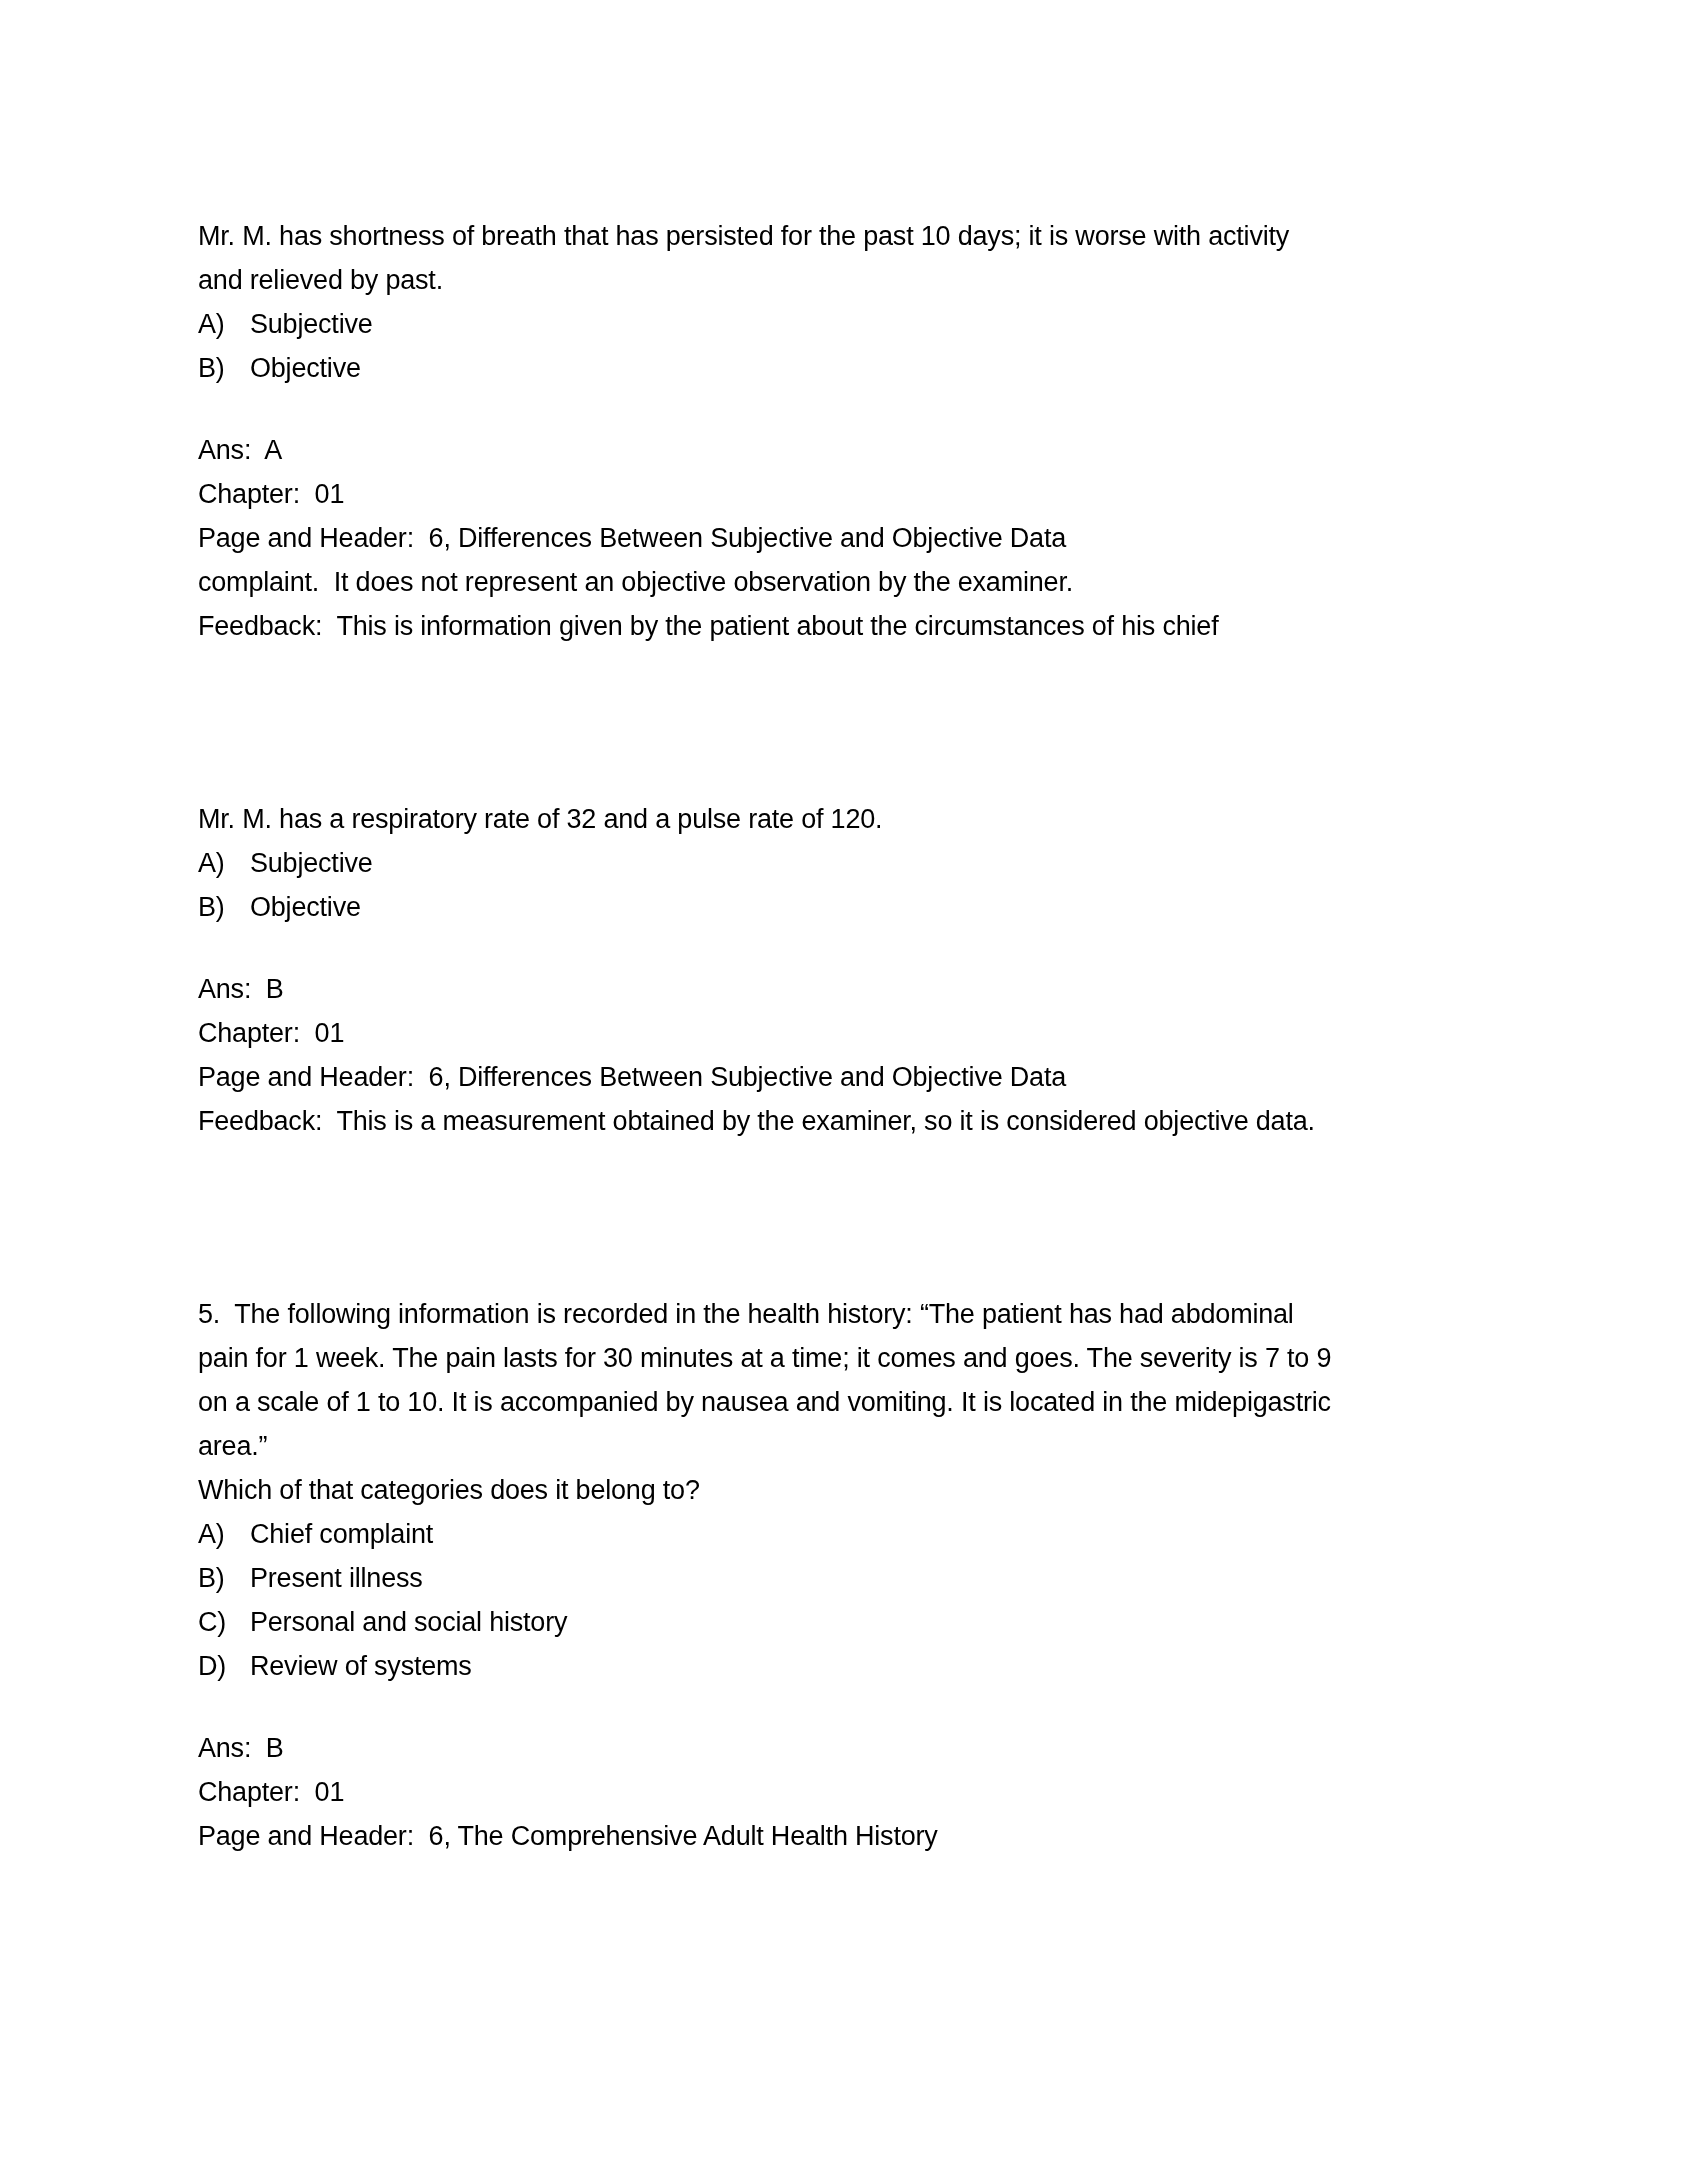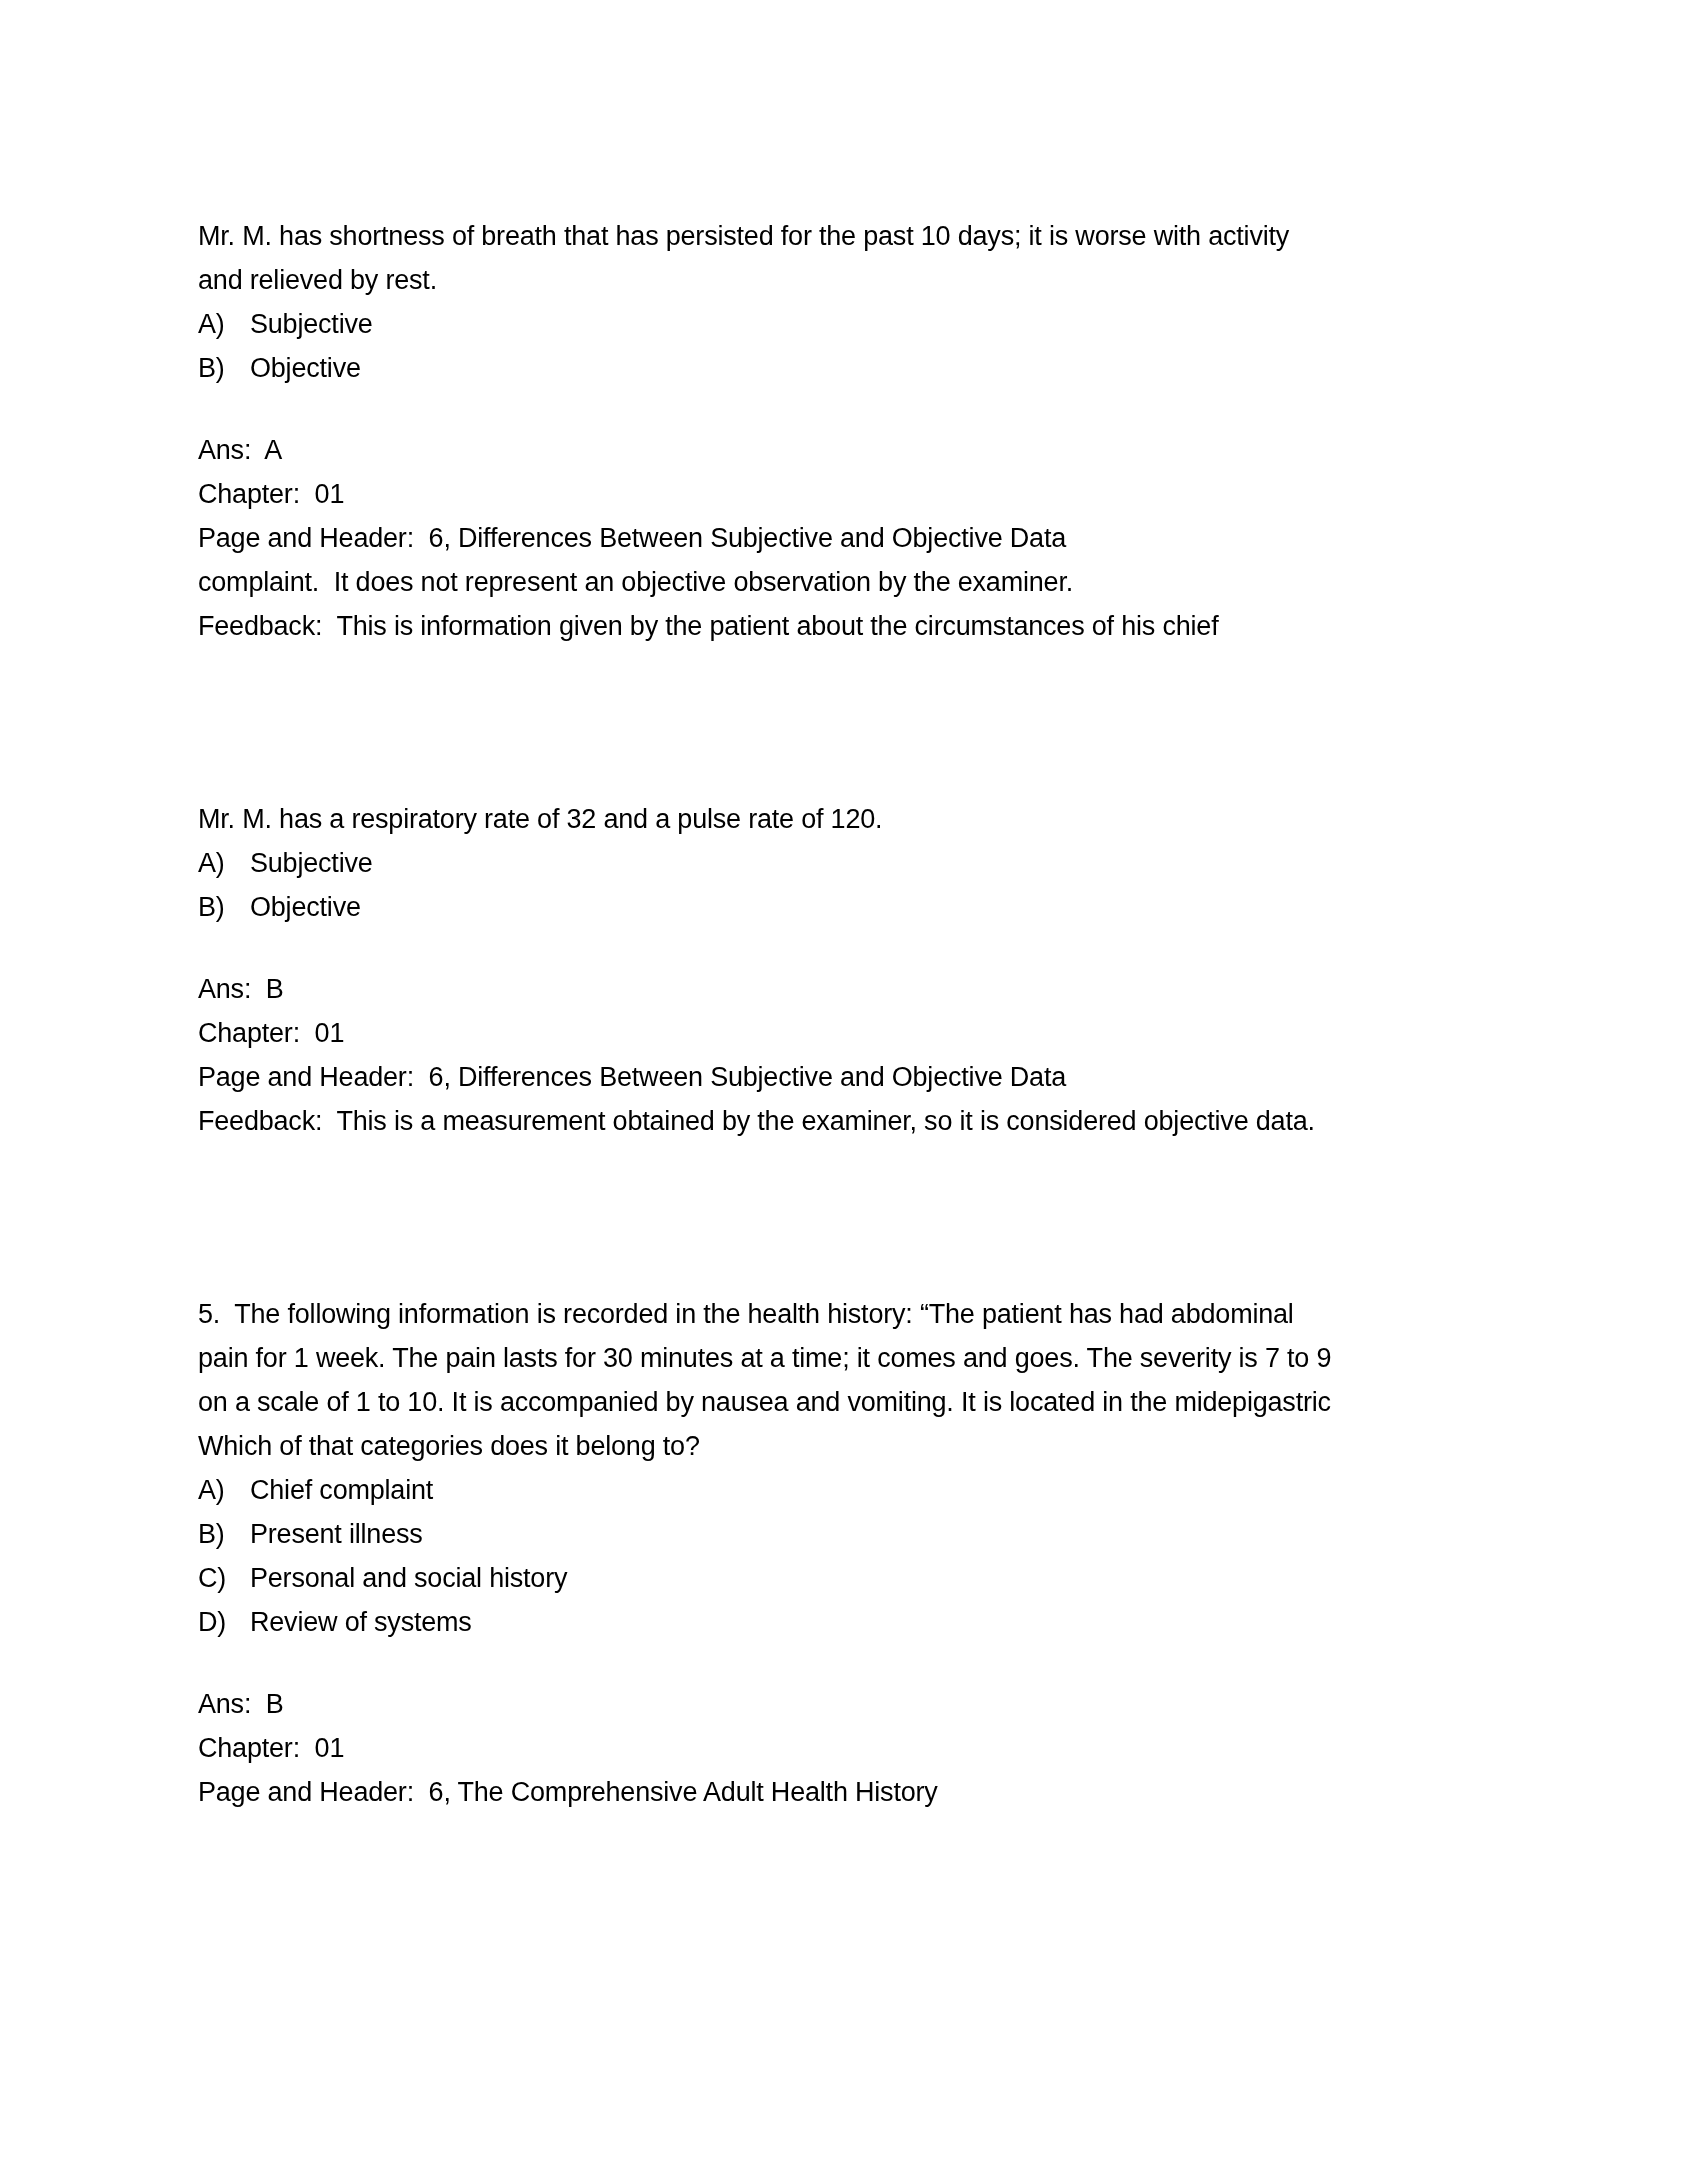--- a/index.html
+++ b/index.html
@@ -46,21 +46,21 @@
   .spacer-small { height: 38px; }
   .spacer-large { height: 149px; }
 </style>
 </head>
 <body>
 
 <div class="page">
 
   <section>
     <div class="line">Mr. M. has shortness of breath that has persisted for the past 10 days; it is worse with activity</div>
-    <div class="line">and relieved by rest.</div>
+    <div class="line">and relieved by past.</div>
     <div class="option-row">
       <span class="option-letter">A)</span>
       <span class="option-text">Subjective</span>
     </div>
     <div class="option-row">
       <span class="option-letter">B)</span>
       <span class="option-text">Objective</span>
     </div>
     <div class="spacer-small"></div>
     <div class="line">Ans:  A</div>
@@ -88,20 +88,21 @@
     <div class="line">Page and Header:  6, Differences Between Subjective and Objective Data</div>
     <div class="line">Feedback:  This is a measurement obtained by the examiner, so it is considered objective data.</div>
   </section>
 
   <div class="spacer-large"></div>
 
   <section>
     <div class="line">5.  The following information is recorded in the health history: “The patient has had abdominal</div>
     <div class="line">pain for 1 week. The pain lasts for 30 minutes at a time; it comes and goes. The severity is 7 to 9</div>
     <div class="line">on a scale of 1 to 10. It is accompanied by nausea and vomiting. It is located in the midepigastric</div>
+    <div class="line">area.”</div>
     <div class="line">Which of that categories does it belong to?</div>
     <div class="option-row">
       <span class="option-letter">A)</span>
       <span class="option-text">Chief complaint</span>
     </div>
     <div class="option-row bold">
       <span class="option-letter">B)</span>
       <span class="option-text">Present illness</span>
     </div>
     <div class="option-row">

